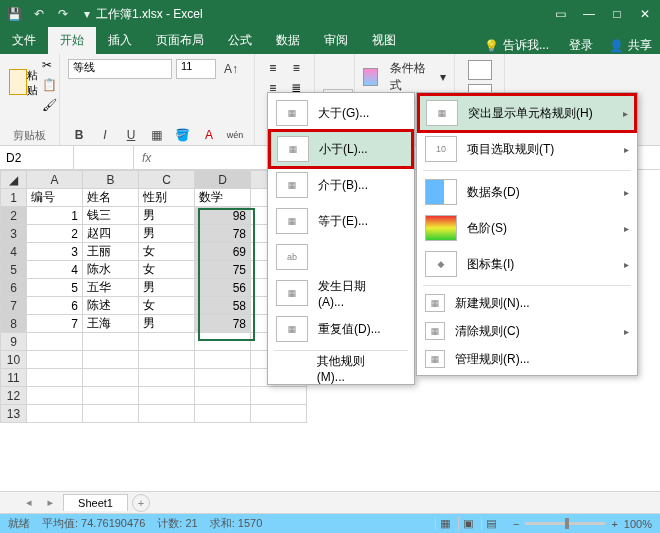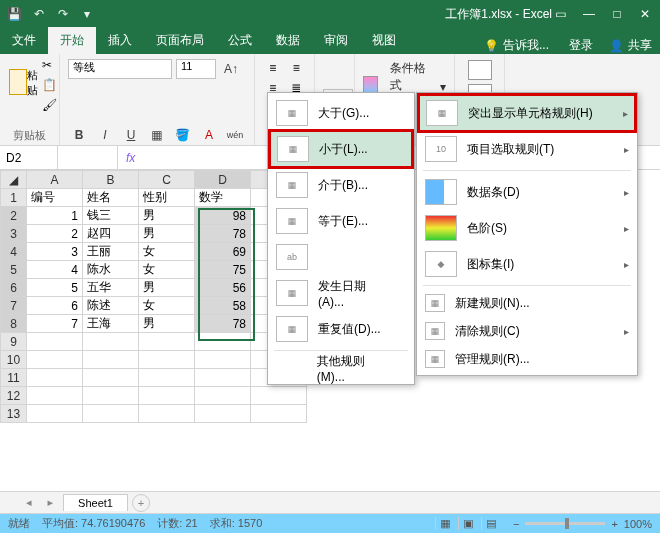--- a/index.html
+++ b/index.html
@@ -2,21 +2,21 @@
 <html><head>
 <meta charset="utf-8">
 <style>
 * { box-sizing: border-box; margin: 0; padding: 0; font-family: "Microsoft YaHei", sans-serif; }
 body { background: #fff; width: 660px; height: 533px; overflow: hidden; position: relative; font-size: 12px; }
 
 
 .titlebar { background: #217346; height: 28px; display: flex; align-items: center; color: #fff; padding: 0 6px; }
 .titlebar .qat { display: flex; gap: 6px; align-items: center; }
 .titlebar .qat span { width: 18px; height: 18px; display: flex; align-items: center; justify-content: center; opacity: 0.9; }
-.titlebar .title { flex: 1; text-align: right; font-size: 12px; }
+.titlebar .title { flex: 1; text-align: left; font-size: 12px; }
 .titlebar .winctrl { display: flex; gap: 10px; }
 .titlebar .winctrl span { width: 18px; text-align: center; }
 
 
 .tabs { background: #217346; height: 26px; display: flex; align-items: flex-end; color: #fff; font-size: 12px; }
 .tabs .tab { padding: 5px 12px; cursor: pointer; }
 .tabs .tab.active { background: #f3f3f3; color: #217346; }
 .tabs .spacer { flex: 1; }
 .tabs .right { display: flex; align-items: center; gap: 4px; padding-right: 8px; }
 .tabs .right .ic { opacity: 0.9; }
@@ -35,29 +35,29 @@
 .font { width: 195px; gap: 40px; }
 .font select, .font .sel { border: 1px solid #c0c0c0; background: #fff; height: 20px; font-size: 11px; padding: 0 4px; }
 .font .sel.name { width: 104px; }
 .font .sel.size { width: 40px; }
 .font .btn { width: 22px; height: 22px; display: flex; align-items: center; justify-content: center; color: #444; }
 .align { width: 60px; }
 .align .btn { width: 22px; height: 20px; display: flex; align-items: center; justify-content: center; }
 .pct { width: 40px; display:flex; align-items:flex-start; justify-content:center; padding-top:6px;}
 .pct .btn { width: 30px; height: 26px; border:1px solid #c0c0c0; display:flex;align-items:center;justify-content:center;font-size:13px;}
 .cf { width: 100px; padding-top:6px;}
-.cf .btn { display:flex;align-items:flex-end;gap:12px;font-size:12px;color:#333;}
+.cf .btn { display:flex;align-items:center;gap:12px;font-size:12px;color:#333;}
 .cf .btn .ic { width:18px;height:18px;background:linear-gradient(#f8c,#8cf);border:1px solid #999;}
 .tbl { width: 50px; display:flex;flex-direction:column;gap:4px;padding-top:6px;align-items:center;}
 .tbl span{width:24px;height:20px;border:1px solid #999;background:#fff;}
 
 
 .fbar { height: 24px; background: #fff; border-bottom: 1px solid #d4d4d4; display: flex; align-items: center; font-size: 12px; }
-.fbar .namebox { width: 58px; border-right: 1px solid #d4d4d4; padding: 0 6px; height: 100%; display: flex; align-items: center; }
-.fbar .fx { padding: 0 8px; color: #8b5cf6; font-style: italic; }
+.fbar .namebox { width: 74px; border-right: 1px solid #d4d4d4; padding: 0 6px; height: 100%; display: flex; align-items: center; }
+.fbar .fx { padding: 0 8px; color: #737373; font-style: italic; }
 
 
 .grid { position: relative; background: #fff; }
 .grid table { border-collapse: collapse; font-size: 12px; }
 .grid th, .grid td { border: 1px solid #d4d4d4; height: 18px; padding: 0 4px; text-align: left; background: #fff; }
 .grid th { background: #e6e6e6; text-align: center; color: #333; font-weight: normal; }
 .grid th.rh { width: 26px; text-align: center; }
 .grid .col { width: 56px; }
 .grid td.selcell { background: #d8d8d8; }
 .grid td.num { text-align: right; }

